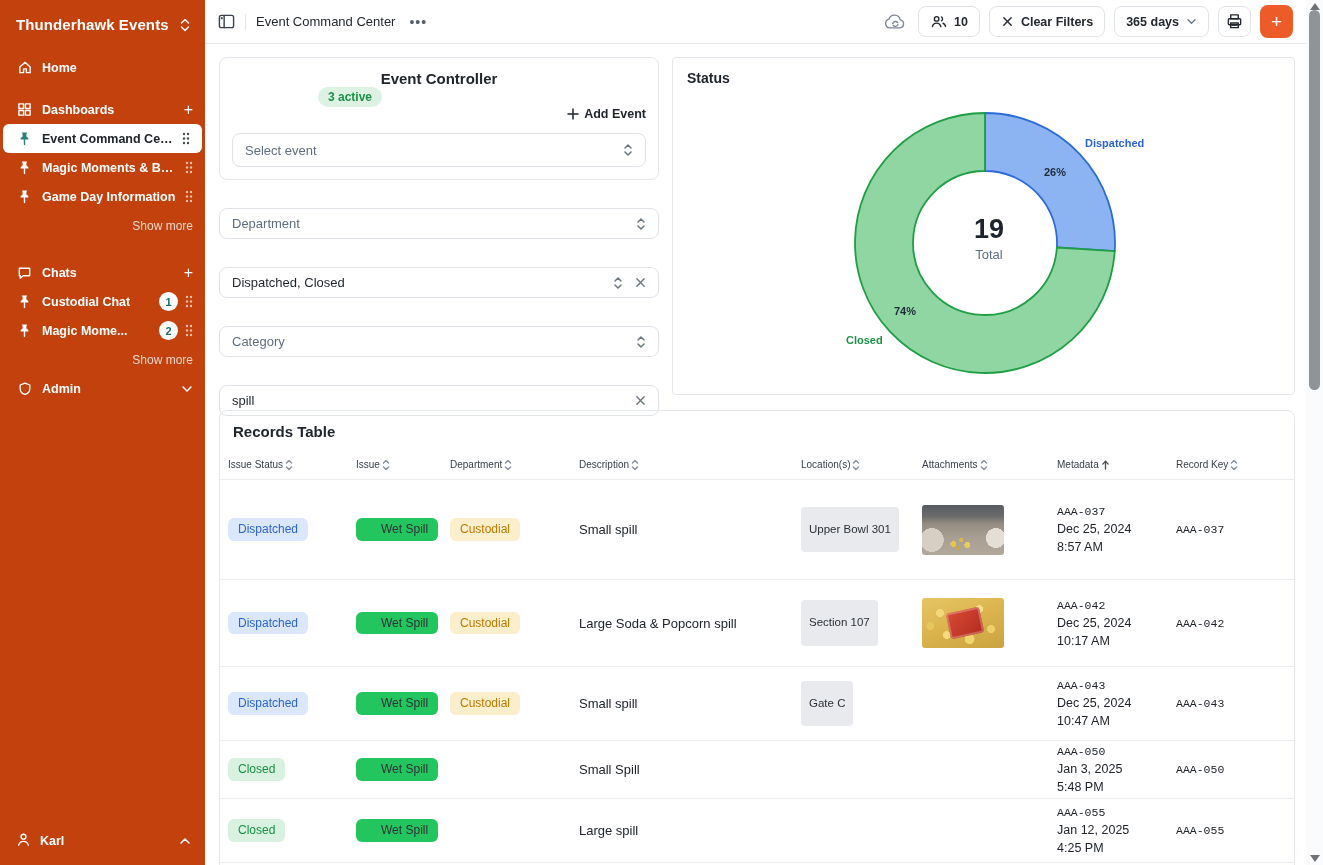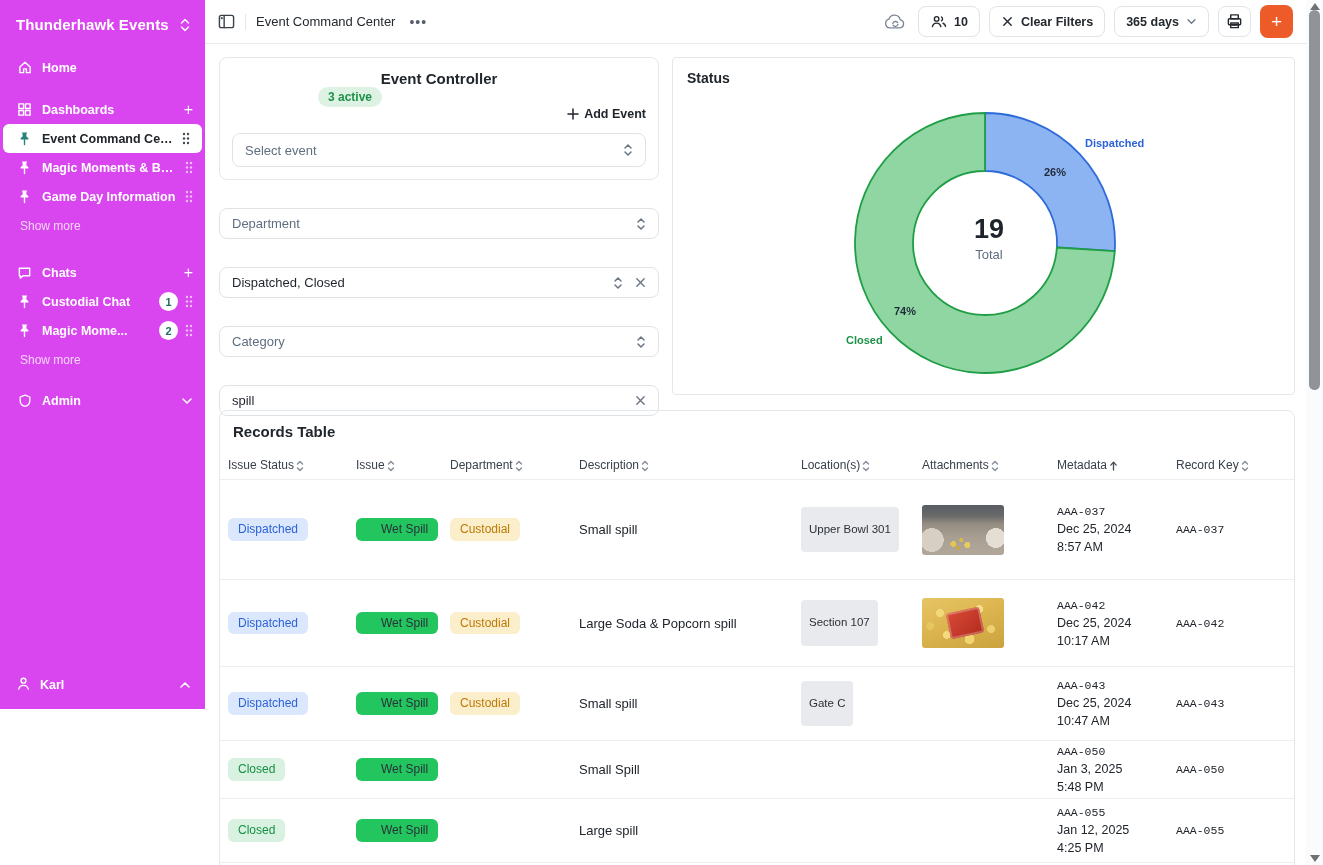--- a/index.html
+++ b/index.html
@@ -1,32 +1,32 @@
 <!DOCTYPE html>
 <html><head>
 <meta charset="utf-8">
 <style>
   * { box-sizing: border-box; margin: 0; padding: 0; }
   html,body { width:1323px; height:865px; overflow:hidden; }
   body { font-family:"Liberation Sans", sans-serif; background:#fff; position:relative; color:#1f242b; }
 
   
-  .sidebar { position:absolute; left:0; top:0; width:205px; height:709px; background:#d946ef; color:#fff; z-index:5; }
+  .sidebar { position:absolute; left:0; top:0; width:205px; height:865px; background:#c2410c; color:#fff; z-index:5; }
   .sb-header { display:flex; align-items:center; justify-content:space-between; padding:16px 14px 0 16px; }
   .sb-title { font-size:15px; font-weight:700; letter-spacing:.1px; }
   .sb-collapse { opacity:.95; display:flex; }
   .sb-item-row { height:29px; display:flex; align-items:center; gap:9px; padding:0 12px 0 16px; font-size:12.5px; font-weight:600; cursor:pointer; }
   .sb-item-row .sb-icon { width:17px; display:flex; justify-content:center; flex:none; }
   .sb-label { white-space:nowrap; overflow:hidden; text-overflow:ellipsis; }
   .sb-trail { margin-left:auto; display:flex; align-items:center; gap:7px; }
   .sb-top { margin-top:20px;text-align:center; }
   .sb-gap-dash { margin-top:13px; }
   .sb-gap-chats { margin-top:18px; }
-  .sb-gap-admin { margin-top:12px; }
-  .sb-showmore { padding-left:20px; font-weight:400; font-size:12px; color:rgba(255,255,255,.78); }
+  .sb-gap-admin { margin-top:0; }
+  .sb-showmore { padding-left:20px; font-weight:400; font-size:12px; color:rgba(255,255,255,.78);justify-content:flex-end; }
   .sb-active { background:#fff; color:#20252b; border-radius:6px; margin:0 3px; padding-left:13px; }
   .sb-active .sb-pin { color:#2a8177; }
   .sb-pin { color:#fff; }
   .sb-drag { color:rgba(255,255,255,.65); display:flex; }
   .sb-active .sb-drag { color:#444b53; }
   .sb-badge { min-width:19px; height:19px; border-radius:10px; background:#fff; color:#1f6e66; font-size:11px; font-weight:700; display:flex; align-items:center; justify-content:center; padding:0 5px; }
   .sb-plus { font-size:16px; font-weight:400; color:#fff; line-height:1; }
   .sb-footer { position:absolute; left:0; right:0; bottom:0; height:42px; display:flex; align-items:center; gap:9px; padding:0 14px 6px 16px; font-size:12.5px; font-weight:600; cursor:pointer; }
   .sb-footer .sb-trail { margin-left:auto; }
 
@@ -76,21 +76,21 @@
   .lbl-name-1 { left:173px; top:276px; }
   .donut-center { position:absolute; left:242px; top:156px; width:148px; text-align:center; }
   .dc-value { font-size:27px; font-weight:700; color:#1e242b; }
   .dc-label { font-size:13px; color:#5f6e80; margin-top:2px; }
 
   
   .records-card { position:absolute; left:14px; right:11px; top:365px; height:620px; border:1px solid #e4e7ec; border-radius:8px; padding-top:12px; }
   .rt-title { font-size:15px; font-weight:700; color:#21262c; padding:0 13px 10px; }
   .rt-grid { display:grid; grid-template-columns:128px 94px 129px 222px 121px 135px 119px minmax(0,1fr); padding:0 8px; align-items:center; }
   .rt-headrow { height:29px; }
-  .rt-h { font-size:12px; color:#39414b; display:flex; align-items:flex-end; gap:2px; cursor:pointer; }
+  .rt-h { font-size:10px; color:#39414b; display:flex; align-items:center; gap:2px; cursor:pointer; }
   .rt-row { border-top:1px solid #eceef1; }
   .rt-cell { font-size:13px; color:#21262c; padding-right:8px; }
   .pill { display:inline-block; padding:4px 10px; border-radius:6px; font-size:12px; line-height:1.2; white-space:nowrap; }
   .pill-dispatched { background:#dbe7fc; color:#2c63d9; }
   .pill-closed { background:#d8f1e1; color:#178f43; }
   .pill-gray { background:#22c55e; color:#2b3138;padding-left:25px; }
   .pill-custodial { background:#fbeecb; color:#bd7a05; }
   .pill-loc { background:#e9eaed; color:#2b3138; border-radius:4px; font-size:11.5px; padding:16px 8px; }
   .meta-key, .rec-key { font-family:"Liberation Mono","DejaVu Sans Mono",monospace; font-size:11.5px; color:#21262c; }
   .meta-line { font-size:12.5px; color:#21262c; margin-top:4px; }

